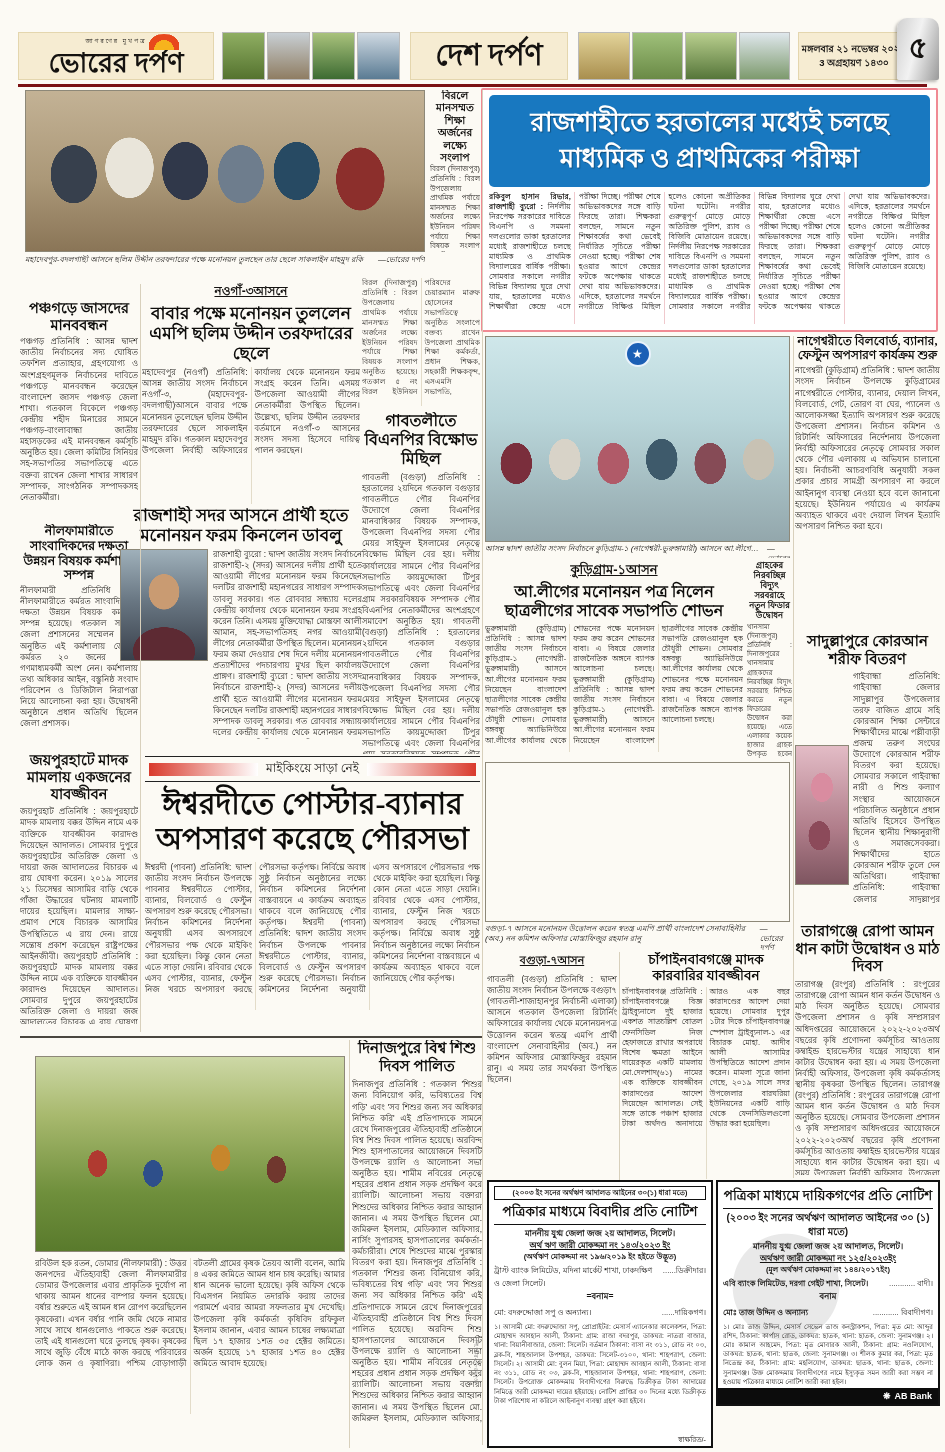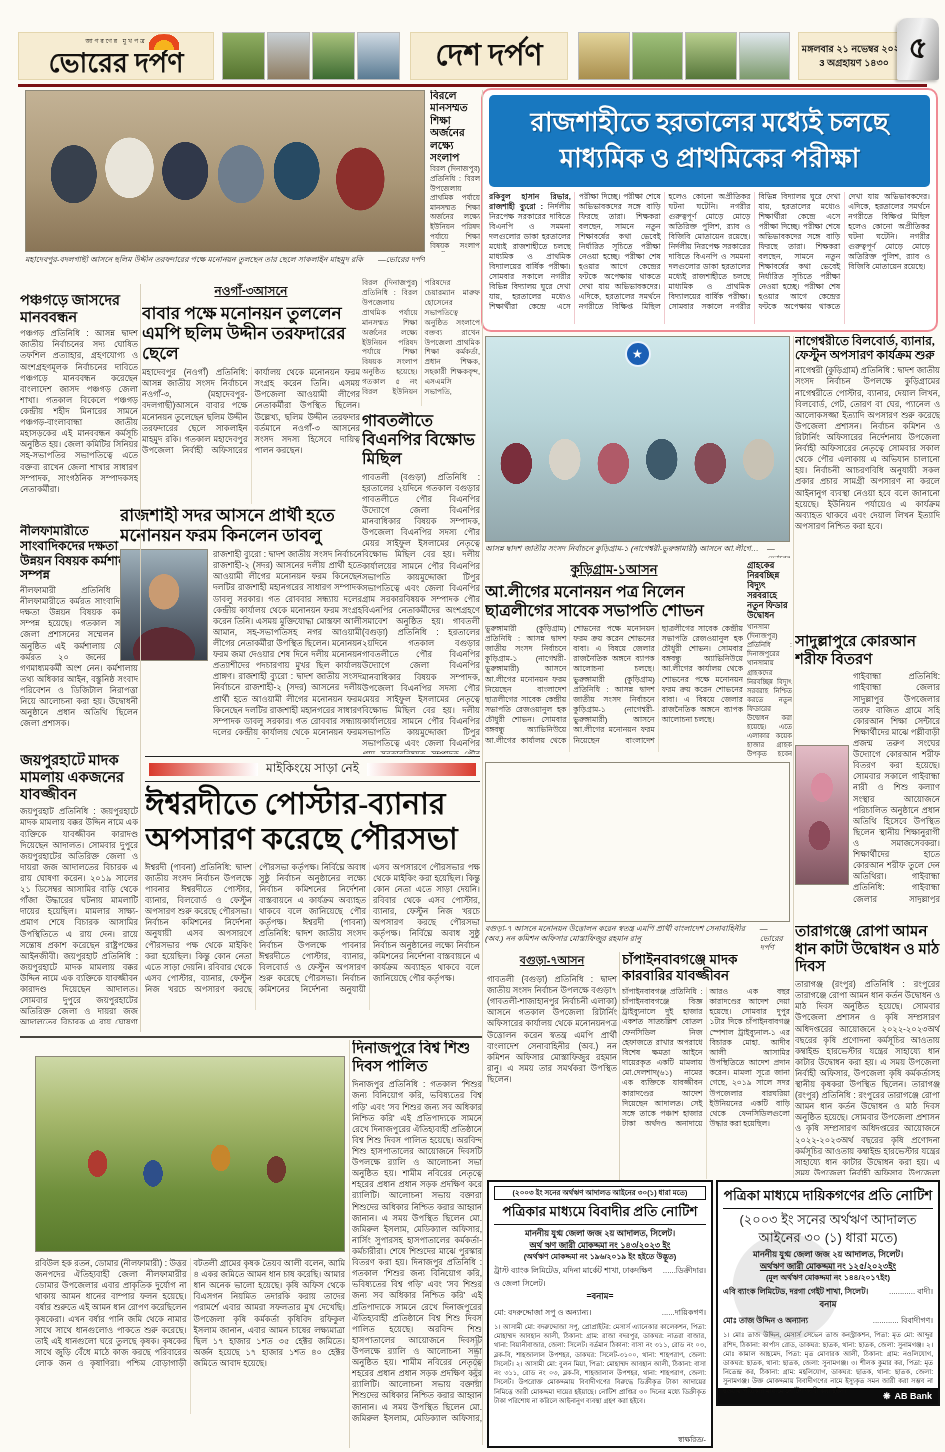--- a/index.html
+++ b/index.html
@@ -21,32 +21,32 @@
   .date-box{left:780px;width:112px;display:flex;flex-direction:column;align-items:center;
             justify-content:center;font-size:9.5px;font-weight:bold;line-height:1.5}
   .pagecurl{position:absolute;left:897px;top:18px;width:42px;height:62px;
             background:linear-gradient(105deg,#cfcfcf 0%,#f2f2f2 45%,#9a9a9a 100%);
             border-radius:10px 10px 2px 2px;box-shadow:-2px 2px 3px rgba(0,0,0,.25);
             display:flex;align-items:center;justify-content:center}
   .pagecurl span{font-family:"Liberation Serif",serif;font-size:30px;font-weight:bold}
   .rule{position:absolute;left:18px;top:84px;width:909px;height:3px;background:#7b1113}
   
   .art{position:absolute;overflow:hidden}
-  .hl{font-family:"Liberation Serif",serif;font-weight:bold;text-align:left;line-height:1.18;color:#0d0c0a}
+  .hl{font-family:"Liberation Serif",serif;font-weight:bold;text-align:center;line-height:1.18;color:#0d0c0a}
   .kicker{font-weight:bold;text-align:center;text-decoration:underline;font-size:12px;margin-bottom:2px}
   .art-body{font-size:8.3px;line-height:1.34;text-align:justify;overflow:hidden;color:#1c1a17}
   .cols2{column-count:2;column-gap:7px;column-rule:1px solid #e3dcc9}
   .cols3{column-count:3;column-gap:7px;column-rule:1px solid #e3dcc9}
   .cols5{column-count:5;column-gap:8px;column-rule:1px solid #f0c9cd}
   .caption{font-size:7.8px;font-style:italic;display:flex;justify-content:space-between;gap:6px;line-height:1.25}
   .photo{position:absolute;border:1px solid #8d8878}
   .vline{position:absolute;width:1px;background:#d8d0bc}
   
   .lead-box{position:absolute;left:481px;top:88px;width:457px;height:244px;border:2.5px solid #f08a94;
-            border-radius:10px;background:#fff;padding:5px 6px;overflow:hidden}
+            border-radius:2px;background:#fff;padding:5px 6px;overflow:hidden}
   .lead-hl{background:#1878c0;border-radius:5px;color:#fff;font-family:"Liberation Serif",serif;
            font-weight:bold;font-size:26px;line-height:1.4;text-align:center;height:92px;
            display:flex;align-items:center;justify-content:center;padding:0 14px;
            text-shadow:1px 1px 1px rgba(0,0,0,.35)}
   .lead-body{margin-top:5px;font-size:7.6px;line-height:1.32;text-align:justify;height:132px;overflow:hidden}
   .lead-body b{font-weight:bold}
   
   .kbar-row{display:flex;align-items:center;gap:8px;border-top:1.5px solid #222;border-bottom:1.5px solid #222;
             padding:2px 4px;margin-bottom:4px}
   .kbar{flex:1;height:13px}
@@ -156,21 +156,21 @@
   </div>
 
   <section class="art" style="left:430px;top:90px;width:50px;height:162px">
     <h2 class="hl" style="font-size:10.5px">বিরলে মানসম্মত শিক্ষা অর্জনের লক্ষ্যে সংলাপ</h2>
     <div class="art-body" style="font-size:7.2px;height:118px">বিরল (দিনাজপুর) প্রতিনিধি : বিরল উপজেলায় প্রাথমিক পর্যায়ে মানসম্মত শিক্ষা অর্জনের লক্ষ্যে ইউনিয়ন পরিষদ পর্যায়ে শিক্ষা বিষয়ক সংলাপ অনুষ্ঠিত হয়েছে। গতকাল ৫ নং বিরল ইউনিয়ন পরিষদের চেয়ারম্যান মারুফ হোসেনের সভাপতিত্বে অনুষ্ঠিত সংলাপে বক্তব্য রাখেন উপজেলা প্রাথমিক শিক্ষা কর্মকর্তা, প্রধান শিক্ষক, সহকারী শিক্ষকবৃন্দ, এসএমসি সভাপতি, অভিভাবক সদস্য ও স্থানীয় গণ্যমান্য ব্যক্তিবর্গ প্রমুখ উপস্থিত ছিলেন।</div>
   </section>
   <section class="art" style="left:362px;top:278px;width:118px;height:130px">
     <div class="art-body cols2" style="font-size:7.4px;height:128px">বিরল (দিনাজপুর) প্রতিনিধি : বিরল উপজেলায় প্রাথমিক পর্যায়ে মানসম্মত শিক্ষা অর্জনের লক্ষ্যে ইউনিয়ন পরিষদ পর্যায়ে শিক্ষা বিষয়ক সংলাপ অনুষ্ঠিত হয়েছে। গতকাল ৫ নং বিরল ইউনিয়ন পরিষদের চেয়ারম্যান মারুফ হোসেনের সভাপতিত্বে অনুষ্ঠিত সংলাপে বক্তব্য রাখেন উপজেলা প্রাথমিক শিক্ষা কর্মকর্তা, প্রধান শিক্ষক, সহকারী শিক্ষকবৃন্দ, এসএমসি সভাপতি, অভিভাবক সদস্য ও স্থানীয় গণ্যমান্য ব্যক্তিবর্গ প্রমুখ উপস্থিত ছিলেন। বিরল (দিনাজপুর) প্রতিনিধি : বিরল উপজেলায় প্রাথমিক পর্যায়ে মানসম্মত শিক্ষা অর্জনের লক্ষ্যে ইউনিয়ন পরিষদ পর্যায়ে শিক্ষা বিষয়ক সংলাপ অনুষ্ঠিত হয়েছে। গতকাল ৫ নং বিরল ইউনিয়ন পরিষদের চেয়ারম্যান মারুফ হোসেনের সভাপতিত্বে অনুষ্ঠিত সংলাপে বক্তব্য রাখেন উপজেলা প্রাথমিক শিক্ষা কর্মকর্তা, প্রধান শিক্ষক, সহকারী শিক্ষকবৃন্দ, এসএমসি সভাপতি, অভিভাবক সদস্য ও স্থানীয় গণ্যমান্য ব্যক্তিবর্গ প্রমুখ উপস্থিত ছিলেন।</div>
   </section>
 
-  <section class="art" style="left:20px;top:292px;width:118px;height:238px">
+  <section class="art" style="left:20px;top:300px;width:118px;height:238px">
     <h2 class="hl" style="font-size:14.5px">পঞ্চগড়ে জাসদের মানববন্ধন</h2>
     <div class="art-body" style="height:196px;margin-top:2px">পঞ্চগড় প্রতিনিধি : আসন্ন দ্বাদশ জাতীয় নির্বাচনের সদ্য ঘোষিত তফশিল প্রত্যাহার, গ্রহণযোগ্য ও অংশগ্রহণমূলক নির্বাচনের দাবিতে পঞ্চগড়ে মানববন্ধন করেছেন বাংলাদেশ জাসদ পঞ্চগড় জেলা শাখা। গতকাল বিকেলে পঞ্চগড় কেন্দ্রীয় শহীদ মিনারের সামনে পঞ্চগড়-বাংলাবান্ধা জাতীয় মহাসড়কের এই মানববন্ধন কর্মসূচি অনুষ্ঠিত হয়। জেলা কমিটির সিনিয়র সহ-সভাপতির সভাপতিত্বে এতে বক্তব্য রাখেন জেলা শাখার সাধারণ সম্পাদক, সাংগঠনিক সম্পাদকসহ নেতাকর্মীরা।</div>
   </section>
   <section class="art" style="left:20px;top:524px;width:118px;height:226px">
     <h2 class="hl" style="font-size:12.5px">নীলফামারীতে সাংবাদিকদের দক্ষতা উন্নয়ন বিষয়ক কর্মশালা সম্পন্ন</h2>
     <div class="art-body" style="height:168px;margin-top:2px">নীলফামারী প্রতিনিধি : নীলফামারীতে কর্মরত সাংবাদিকদের দক্ষতা উন্নয়ন বিষয়ক কর্মশালা সম্পন্ন হয়েছে। গতকাল সকালে জেলা প্রশাসনের সম্মেলন কক্ষে অনুষ্ঠিত এই কর্মশালায় জেলায় কর্মরত ২০ জনের বেশি গণমাধ্যমকর্মী অংশ নেন। কর্মশালায় তথ্য অধিকার আইন, বস্তুনিষ্ঠ সংবাদ পরিবেশন ও ডিজিটাল নিরাপত্তা নিয়ে আলোচনা করা হয়। উদ্বোধনী অনুষ্ঠানে প্রধান অতিথি ছিলেন জেলা প্রশাসক।</div>
   </section>
   <section class="art" style="left:20px;top:752px;width:118px;height:282px">
     <h2 class="hl" style="font-size:14.5px">জয়পুরহাটে মাদক মামলায় একজনের যাবজ্জীবন</h2>
     <div class="art-body" style="height:218px;margin-top:3px">জয়পুরহাট প্রতিনিধি : জয়পুরহাটে মাদক মামলায় বক্কর উদ্দিন নামে এক ব্যক্তিকে যাবজ্জীবন কারাদণ্ড দিয়েছেন আদালত। সোমবার দুপুরে জয়পুরহাটের অতিরিক্ত জেলা ও দায়রা জজ আদালতের বিচারক এ রায় ঘোষণা করেন। ২০১৯ সালের ২১ ডিসেম্বর আসামির বাড়ি থেকে গাঁজা উদ্ধারের ঘটনায় মামলাটি দায়ের হয়েছিল। মামলার সাক্ষ্য-প্রমাণ শেষে বিচারক আসামির উপস্থিতিতে এ রায় দেন। রায়ে সন্তোষ প্রকাশ করেছেন রাষ্ট্রপক্ষের আইনজীবী। জয়পুরহাট প্রতিনিধি : জয়পুরহাটে মাদক মামলায় বক্কর উদ্দিন নামে এক ব্যক্তিকে যাবজ্জীবন কারাদণ্ড দিয়েছেন আদালত। সোমবার দুপুরে জয়পুরহাটের অতিরিক্ত জেলা ও দায়রা জজ আদালতের বিচারক এ রায় ঘোষণা করেন। ২০১৯ সালের ২১ ডিসেম্বর আসামির বাড়ি থেকে গাঁজা উদ্ধারের ঘটনায় মামলাটি দায়ের হয়েছিল। মামলার সাক্ষ্য-প্রমাণ শেষে বিচারক আসামির উপস্থিতিতে এ রায় দেন। রায়ে সন্তোষ প্রকাশ করেছেন রাষ্ট্রপক্ষের আইনজীবী।</div>
@@ -291,21 +291,21 @@
       <div>স্বাক্ষরিত/-</div>
       <div>সেরেস্তাদার</div>
 
     </div>
   </section>
 
   <section class="notice" style="left:716px;top:1180px;width:224px;height:226px">
     <div class="watermark"></div>
     <div style="position:relative;z-index:1">
       <div class="nl n-title">পত্রিকা মাধ্যমে দায়িকগণের প্রতি নোটিশ</div>
-      <div class="nl" style="font-size:13px;font-weight:normal">(২০০৩ ইং সনের অর্থঋণ আদালত আইনের ৩০ (১) ধারা মতে)</div>
+      <div class="nl" style="font-size:10px;font-weight:bold">(২০০৩ ইং সনের অর্থঋণ আদালত আইনের ৩০ (১) ধারা মতে)</div>
       <div class="nl n-court">মাননীয় যুগ্ম জেলা জজ ২য় আদালত, সিলেট।</div>
       <div class="nl n-case">অর্থঋণ জারী মোকদ্দমা নং ১২৫/২০২৩ইং</div>
       <div class="nl n-origin">(মূল অর্থঋণ মোকদ্দমা নং ১৪৪/২০১৭ইং)</div>
       <div class="n-party">
         <span style="font-weight:bold">এবি ব্যাংক লিমিটেড, দরগা গেইট শাখা, সিলেট।</span>
         <span>............ বাদী।</span>
       </div>
       <div class="n-vs">বনাম</div>
       <div class="n-party">
         <span style="font-weight:bold">মোঃ তাজ উদ্দিন ও অন্যান্য</span>

